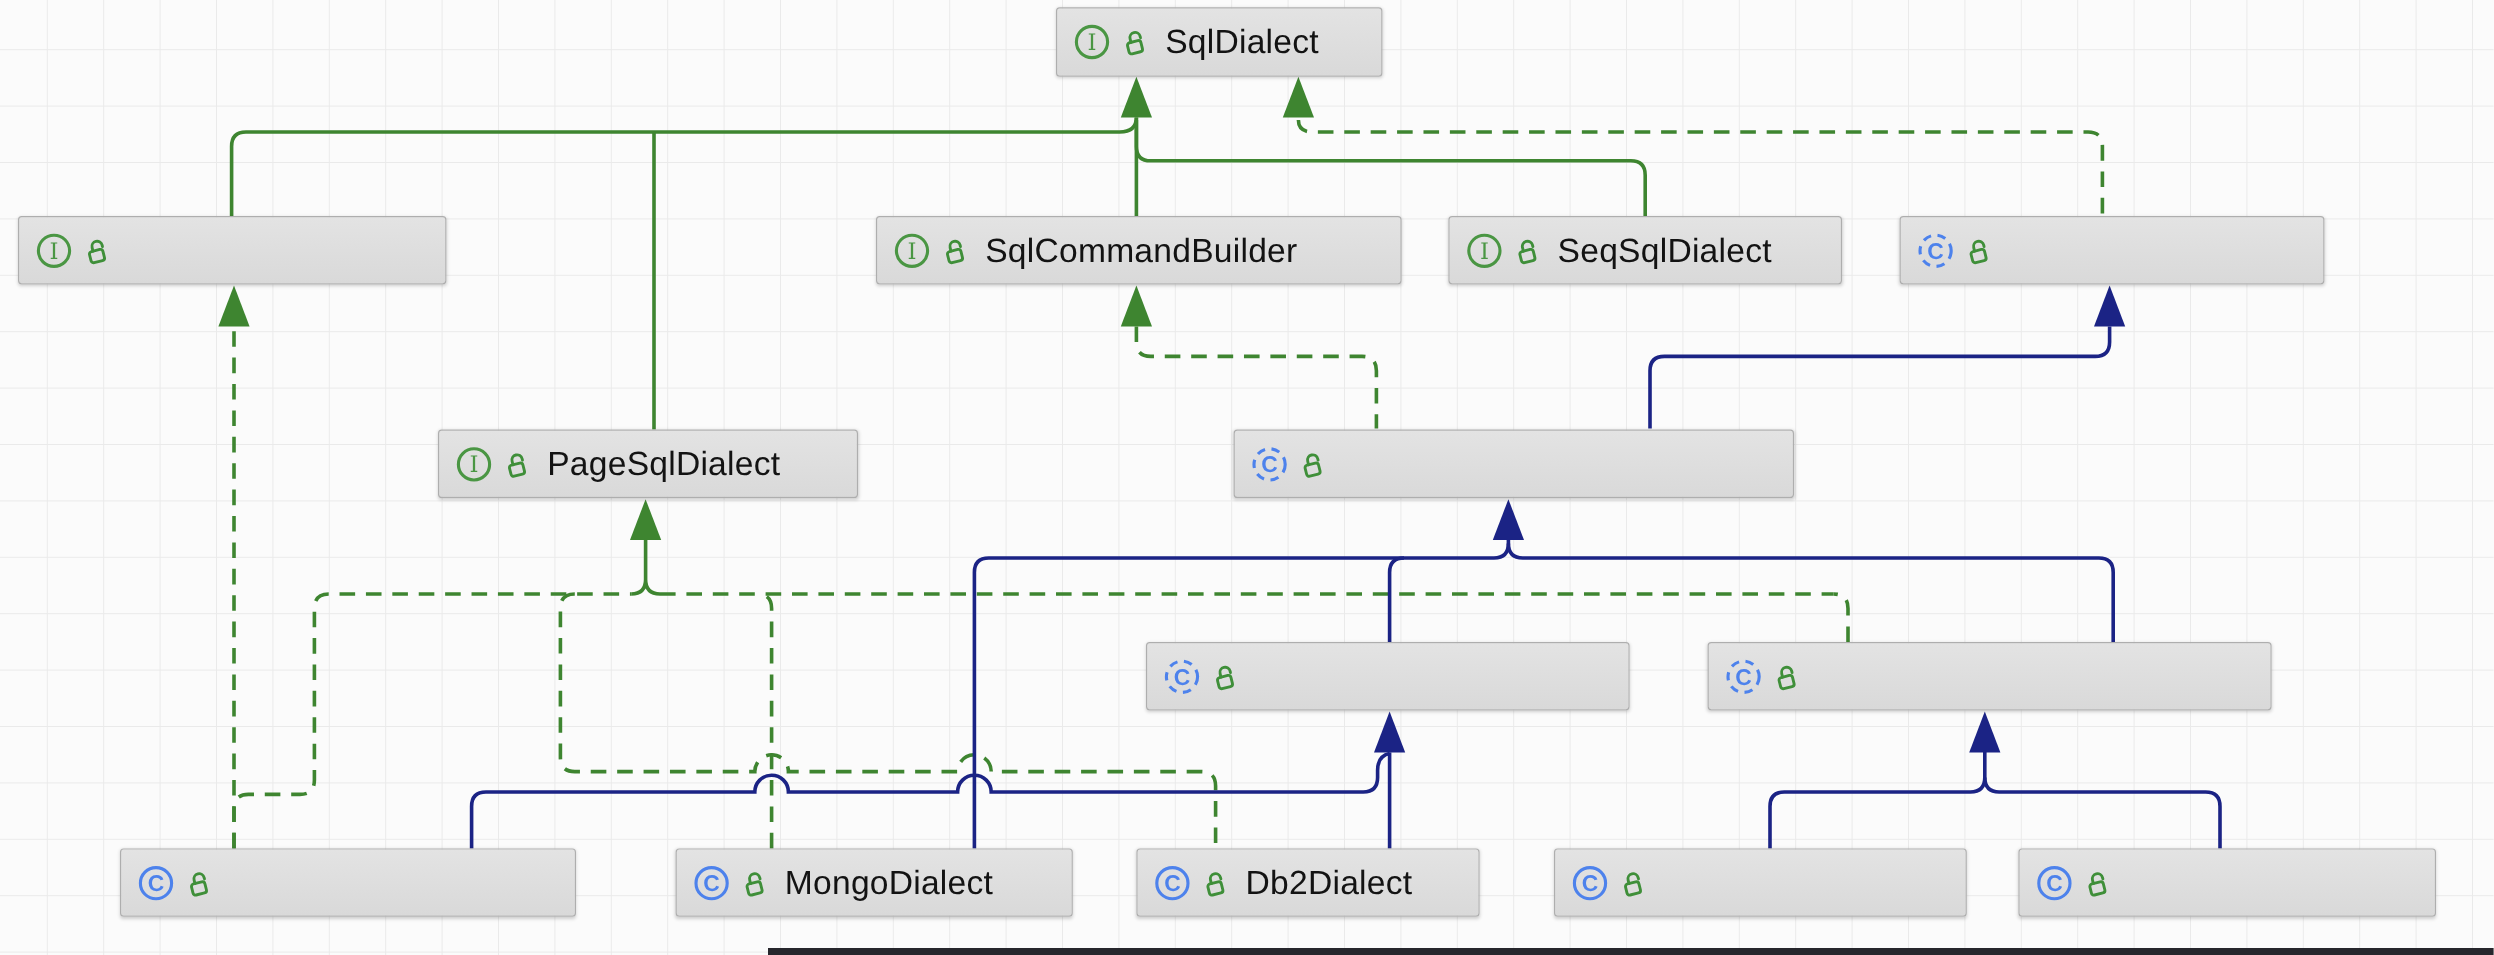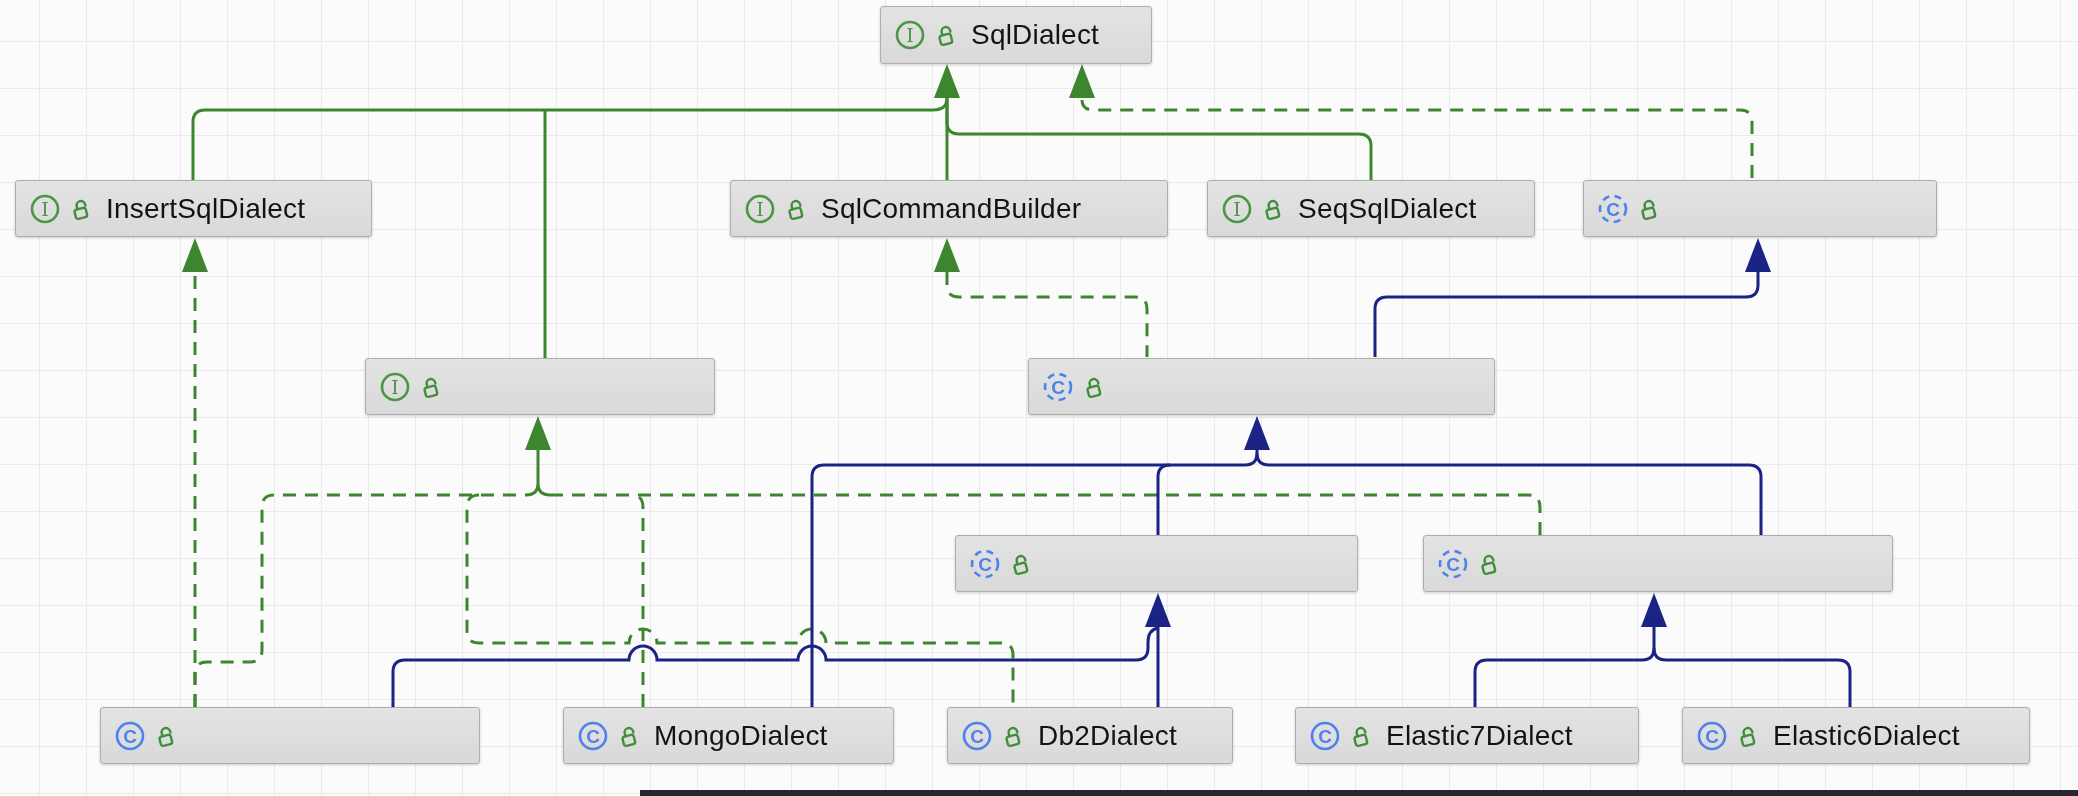--- a/index.html
+++ b/index.html
@@ -85,21 +85,20 @@
       <svg class="kind-icon" width="32" height="32" viewBox="0 0 32 32">
     <circle cx="16" cy="16" r="13" fill="none" stroke="#4A9643" stroke-width="2.6"></circle>
     <text x="16" y="22.5" text-anchor="middle" font-family="&quot;DejaVu Serif&quot;, serif" font-size="19" font-weight="500" fill="#4A9643">I</text>
   </svg>
       <svg class="lock-icon" width="24" height="26" viewBox="0 0 24 26">
     <g transform="rotate(-14 12 15)">
       <rect x="5.5" y="12.5" width="11.5" height="9.5" rx="2.2" fill="none" stroke="#3F8F39" stroke-width="2.4"></rect>
       <path d="M9,12.5 V9.5 a4.3,4.3 0 0 1 8.6,0 v1.2" fill="none" stroke="#3F8F39" stroke-width="2.4" stroke-linecap="round"></path>
     </g>
   </svg>
-      <span class="label">InsertSqlDialect</span>
     </div>
     <div class="node" style="left: 730px; top: 180px; width: 438px; height: 57px;">
       <svg class="kind-icon" width="32" height="32" viewBox="0 0 32 32">
     <circle cx="16" cy="16" r="13" fill="none" stroke="#4A9643" stroke-width="2.6"></circle>
     <text x="16" y="22.5" text-anchor="middle" font-family="&quot;DejaVu Serif&quot;, serif" font-size="19" font-weight="500" fill="#4A9643">I</text>
   </svg>
       <svg class="lock-icon" width="24" height="26" viewBox="0 0 24 26">
     <g transform="rotate(-14 12 15)">
       <rect x="5.5" y="12.5" width="11.5" height="9.5" rx="2.2" fill="none" stroke="#3F8F39" stroke-width="2.4"></rect>
       <path d="M9,12.5 V9.5 a4.3,4.3 0 0 1 8.6,0 v1.2" fill="none" stroke="#3F8F39" stroke-width="2.4" stroke-linecap="round"></path>
@@ -136,20 +135,21 @@
       <svg class="kind-icon" width="32" height="32" viewBox="0 0 32 32">
     <circle cx="16" cy="16" r="13" fill="none" stroke="#4A9643" stroke-width="2.6"></circle>
     <text x="16" y="22.5" text-anchor="middle" font-family="&quot;DejaVu Serif&quot;, serif" font-size="19" font-weight="500" fill="#4A9643">I</text>
   </svg>
       <svg class="lock-icon" width="24" height="26" viewBox="0 0 24 26">
     <g transform="rotate(-14 12 15)">
       <rect x="5.5" y="12.5" width="11.5" height="9.5" rx="2.2" fill="none" stroke="#3F8F39" stroke-width="2.4"></rect>
       <path d="M9,12.5 V9.5 a4.3,4.3 0 0 1 8.6,0 v1.2" fill="none" stroke="#3F8F39" stroke-width="2.4" stroke-linecap="round"></path>
     </g>
   </svg>
+      <span class="label">PageSqlDialect</span>
     </div>
     <div class="node" style="left: 1028px; top: 358px; width: 467px; height: 57px;">
       <svg class="kind-icon" width="32" height="32" viewBox="0 0 32 32">
     <circle cx="16" cy="16" r="13" fill="none" stroke="#4D82EC" stroke-width="2.6" stroke-dasharray="7 5.5"></circle>
     <text x="16" y="22.5" text-anchor="middle" font-family="&quot;Liberation Sans&quot;, sans-serif" font-size="19" font-weight="600" fill="#4D82EC">C</text>
   </svg>
       <svg class="lock-icon" width="24" height="26" viewBox="0 0 24 26">
     <g transform="rotate(-14 12 15)">
       <rect x="5.5" y="12.5" width="11.5" height="9.5" rx="2.2" fill="none" stroke="#3F8F39" stroke-width="2.4"></rect>
       <path d="M9,12.5 V9.5 a4.3,4.3 0 0 1 8.6,0 v1.2" fill="none" stroke="#3F8F39" stroke-width="2.4" stroke-linecap="round"></path>
@@ -222,29 +222,27 @@
       <svg class="kind-icon" width="32" height="32" viewBox="0 0 32 32">
     <circle cx="16" cy="16" r="13" fill="none" stroke="#4D82EC" stroke-width="2.6"></circle>
     <text x="16" y="22.5" text-anchor="middle" font-family="&quot;Liberation Sans&quot;, sans-serif" font-size="19" font-weight="600" fill="#4D82EC">C</text>
   </svg>
       <svg class="lock-icon" width="24" height="26" viewBox="0 0 24 26">
     <g transform="rotate(-14 12 15)">
       <rect x="5.5" y="12.5" width="11.5" height="9.5" rx="2.2" fill="none" stroke="#3F8F39" stroke-width="2.4"></rect>
       <path d="M9,12.5 V9.5 a4.3,4.3 0 0 1 8.6,0 v1.2" fill="none" stroke="#3F8F39" stroke-width="2.4" stroke-linecap="round"></path>
     </g>
   </svg>
-      <span class="label">Elastic7Dialect</span>
     </div>
     <div class="node" style="left: 1682px; top: 707px; width: 348px; height: 57px;">
       <svg class="kind-icon" width="32" height="32" viewBox="0 0 32 32">
     <circle cx="16" cy="16" r="13" fill="none" stroke="#4D82EC" stroke-width="2.6"></circle>
     <text x="16" y="22.5" text-anchor="middle" font-family="&quot;Liberation Sans&quot;, sans-serif" font-size="19" font-weight="600" fill="#4D82EC">C</text>
   </svg>
       <svg class="lock-icon" width="24" height="26" viewBox="0 0 24 26">
     <g transform="rotate(-14 12 15)">
       <rect x="5.5" y="12.5" width="11.5" height="9.5" rx="2.2" fill="none" stroke="#3F8F39" stroke-width="2.4"></rect>
       <path d="M9,12.5 V9.5 a4.3,4.3 0 0 1 8.6,0 v1.2" fill="none" stroke="#3F8F39" stroke-width="2.4" stroke-linecap="round"></path>
     </g>
   </svg>
-      <span class="label">Elastic6Dialect</span>
     </div>
   </div>
 <div id="bottom-strip" style="left: 640px; top: 790px; width: 1438px; height: 6px;"></div>
 
 </body></html>

